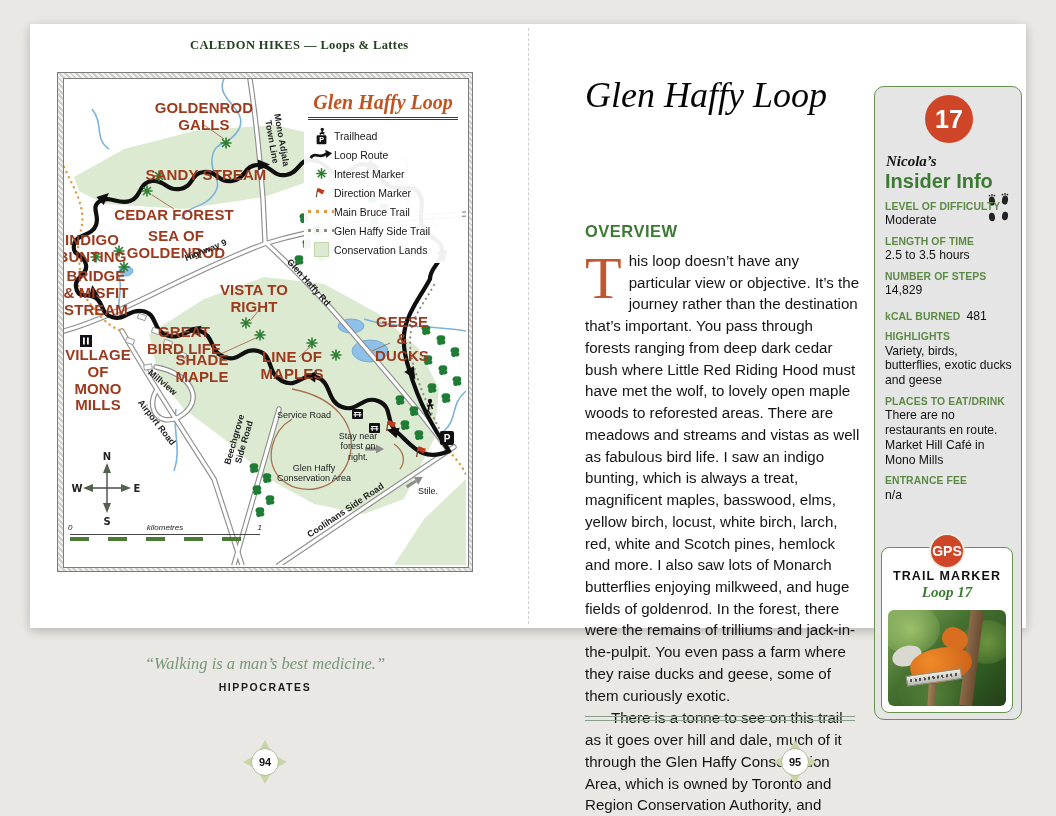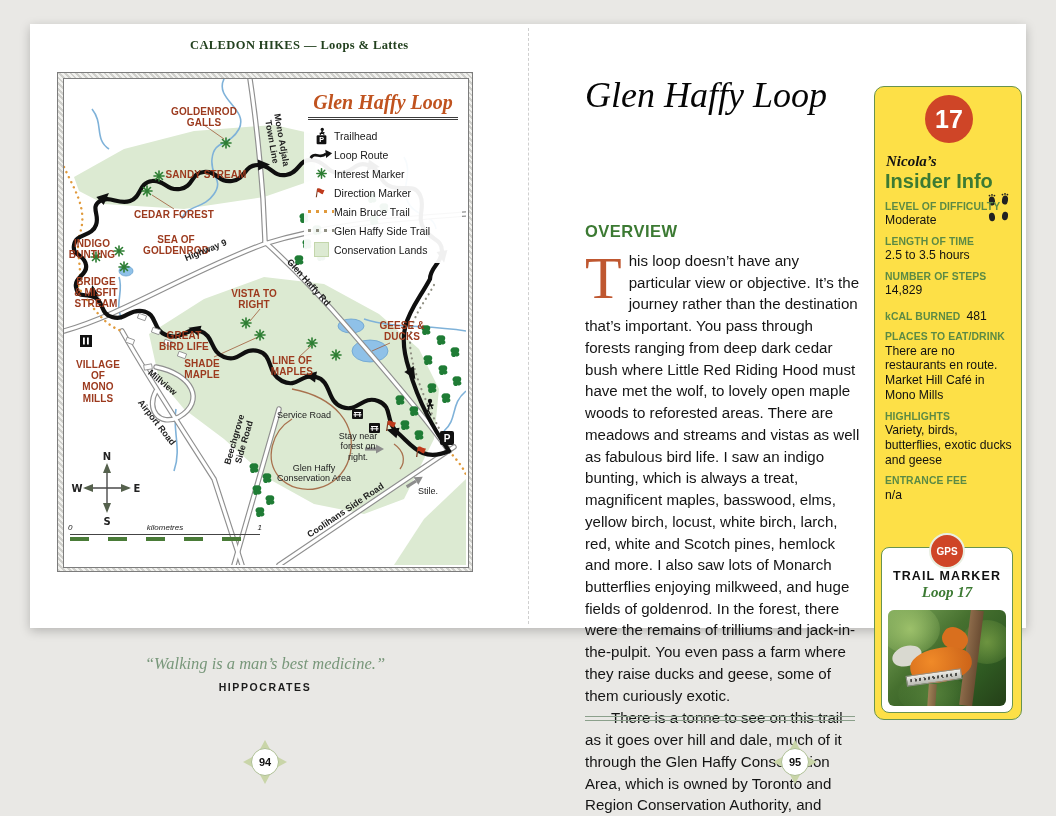--- a/index.html
+++ b/index.html
@@ -8,21 +8,21 @@
   .fold{position:absolute;left:498px;top:4px;bottom:4px;width:0;border-left:1px dashed #cfcfcf;}
   .pre{white-space:pre-line;}
 
   
   .running-title{position:absolute;left:160px;top:14px;font-family:"Liberation Serif",serif;font-size:12.5px;font-weight:bold;color:#23411f;letter-spacing:.4px;}
 
   
   .map-frame{position:absolute;left:27px;top:48px;width:416px;height:500px;border:1px solid #7c7c7c;background:repeating-linear-gradient(45deg,#cfcfcb 0 2px,#f1f1ee 2px 4px);padding:5px;box-sizing:border-box;}
   .map-inner{position:relative;width:100%;height:100%;border:1px solid #7c7c7c;background:#fff;overflow:hidden;}
   .map-inner svg.basemap{position:absolute;left:0;top:0;}
-  .maplbl{position:absolute;transform:translate(-50%,-50%);font-size:10px;font-weight:bold;color:#9c3a1e;text-align:center;line-height:1.12;letter-spacing:.1px;}
+  .maplbl{position:absolute;transform:translate(-50%,-50%);font-size:15px;font-weight:bold;color:#9c3a1e;text-align:center;line-height:1.12;letter-spacing:.1px;}
   .roadlbl{position:absolute;transform:translate(-50%,-50%);font-size:9px;color:#222;text-align:center;line-height:1.1;font-weight:bold;}
   .notelbl{position:absolute;transform:translate(-50%,-50%);font-size:9px;color:#222;text-align:center;line-height:1.15;}
   .rot80{transform:translate(-50%,-50%) rotate(80deg);}
   .rotm22{transform:translate(-50%,-50%) rotate(-22deg);}
   .rot48{transform:translate(-50%,-50%) rotate(48deg);}
   .rot40{transform:translate(-50%,-50%) rotate(40deg);}
   .rot52{transform:translate(-50%,-50%) rotate(52deg);}
   .rotm74{transform:translate(-50%,-50%) rotate(-74deg);}
   .rotm34{transform:translate(-50%,-50%) rotate(-34deg);}
 
@@ -59,33 +59,33 @@
 
   
   .article-title{position:absolute;left:555px;top:50px;font-family:"Liberation Serif",serif;font-style:italic;font-size:36px;color:#050505;}
   .overview-head{position:absolute;left:555px;top:198px;font-size:16.5px;font-weight:bold;color:#3c7a33;letter-spacing:.5px;}
   .article-body{position:absolute;left:555px;top:226px;width:276px;font-size:15.1px;line-height:1.44;color:#141414;}
   .dropcap{float:left;font-family:"Liberation Serif",serif;font-size:60px;line-height:.8;color:#bf5730;padding:4px 7px 0 0;}
   .para2{text-indent:26px;margin-top:1px;}
   .end-rule{position:absolute;left:555px;top:692px;width:270px;height:3px;border-top:1px solid #8ba08b;border-bottom:1px solid #8ba08b;}
 
   
-  .sidebar{position:absolute;left:844px;top:62px;width:148px;height:634px;background:#fde047;border:1.5px solid #68934f;border-radius:10px;box-sizing:border-box;}
+  .sidebar{position:absolute;left:844px;top:62px;width:148px;height:634px;background:#e5e5e5;border:1.5px solid #68934f;border-radius:10px;box-sizing:border-box;}
   .loop-circle{position:absolute;left:50px;top:8px;width:48px;height:48px;border-radius:50%;background:#cf4527;color:#fff;display:flex;align-items:center;justify-content:center;font-size:25px;font-weight:bold;}
   .kicker{position:absolute;left:11px;top:66px;font-family:"Liberation Serif",serif;font-style:italic;font-weight:bold;font-size:15px;color:#111;}
   .insider{position:absolute;left:10px;top:83px;font-size:20px;font-weight:bold;color:#3c7a33;}
   .footprints{position:absolute;right:8px;top:106px;}
   .fields{position:absolute;left:10px;top:114px;width:128px;}
   .sfield{margin-bottom:7.5px;}
   .slabel{color:#5c8a44;font-weight:bold;font-size:10.4px;letter-spacing:.1px;line-height:1.2;}
   .svalue{color:#111;font-size:12.2px;line-height:1.22;}
   .inline-field .slabel,.inline-field .svalue{display:inline;}
   .inline-field .svalue{margin-left:6px;}
   .gps-box{position:absolute;left:6px;bottom:6px;width:132px;height:166px;background:#fff;border:1px solid #68934f;border-radius:8px;box-sizing:border-box;}
-  .gps-circle{position:absolute;left:50%;top:-15px;transform:translateX(-50%);width:32px;height:32px;border-radius:50%;background:#cf4527;border:2px solid #e9efe2;color:#fff;display:flex;align-items:center;justify-content:center;font-size:10px;font-weight:bold;text-align:center;}
+  .gps-circle{position:absolute;left:50%;top:-15px;transform:translateX(-50%);width:32px;height:32px;border-radius:50%;background:#cf4527;border:2px solid #e9efe2;color:#fff;display:flex;align-items:center;justify-content:center;font-size:14px;font-weight:bold;text-align:center;}
   .tm-title{margin-top:21px;text-align:center;font-size:12.5px;font-weight:bold;letter-spacing:1.1px;color:#111;}
   .tm-sub{text-align:center;font-family:"Liberation Serif",serif;font-style:italic;font-weight:bold;font-size:15px;color:#3c7a33;margin-top:1px;}
   .photo{position:absolute;left:6px;right:6px;bottom:6px;top:62px;border-radius:6px;overflow:hidden;background:linear-gradient(135deg,#7fa95c,#46702f 40%,#2f5a22 72%,#243f18);}
   .leaf1{position:absolute;left:-8px;top:-6px;width:60px;height:50px;border-radius:50%;background:radial-gradient(circle,#9cc06a,rgba(156,192,106,0));}
   .leaf2{position:absolute;right:-6px;top:10px;width:50px;height:44px;border-radius:50%;background:radial-gradient(circle,#6d9440,rgba(109,148,64,0));}
   .leaf3{position:absolute;left:10px;bottom:-8px;width:70px;height:40px;border-radius:50%;background:radial-gradient(circle,#55803a,rgba(85,128,58,0));}
   .trunk{position:absolute;right:28px;top:0;width:13px;height:100%;background:linear-gradient(90deg,#8d6b4a,#6b4d33);transform:rotate(7deg);}
   .white-obj{position:absolute;left:4px;top:36px;width:30px;height:20px;border-radius:50%;background:#d9d9d0;transform:rotate(-18deg);}
   .orange-main{position:absolute;left:22px;top:38px;width:62px;height:34px;border-radius:46%;background:radial-gradient(circle at 35% 35%,#f08a28,#c85f17);transform:rotate(-10deg);}
   .orange-top{position:absolute;left:54px;top:18px;width:26px;height:22px;border-radius:45%;background:#d96f1e;transform:rotate(28deg);}
@@ -336,21 +336,21 @@
 GOLDENROD</div>
       <div class="maplbl pre" style="left:32px;top:214px;">BRIDGE
 &amp; MISFIT
 STREAM</div>
       <div class="maplbl pre" style="left:190px;top:220px;">VISTA TO
 RIGHT</div>
       <div class="maplbl pre" style="left:120px;top:262px;">GREAT
 BIRD LIFE</div>
       <div class="maplbl pre" style="left:138px;top:290px;">SHADE
 MAPLE</div>
-      <div class="maplbl" style="left:338px;top:252px;">GEESE &amp; DUCKS</div>
+      <div class="maplbl" style="left:338px;top:260px;">GEESE &amp; DUCKS</div>
       <div class="maplbl pre" style="left:228px;top:287px;">LINE OF
 MAPLES</div>
       <div class="maplbl pre" style="left:34px;top:302px;">VILLAGE
 OF
 MONO
 MILLS</div>
 
       <div class="roadlbl rot80 pre" style="left:212px;top:62px;">Mono Adjala
 Town Line</div>
       <div class="roadlbl rotm22" style="left:142px;top:172px;">Highway 9</div>
@@ -488,26 +488,26 @@
         <div class="svalue">2.5 to 3.5 hours</div>
       </div>
       <div class="sfield">
         <div class="slabel">NUMBER OF STEPS</div>
         <div class="svalue">14,829</div>
       </div>
       <div class="sfield inline-field">
         <span class="slabel">kCAL BURNED</span><span class="svalue">481</span>
       </div>
       <div class="sfield">
+        <div class="slabel">HIGHLIGHTS</div>
+        <div class="svalue">Variety, birds, butterflies, exotic ducks and geese</div>
+      </div>
+      <div class="sfield">
         <div class="slabel">PLACES TO EAT/DRINK</div>
         <div class="svalue">There are no restaurants en route. Market Hill Café in Mono Mills</div>
-      </div>
-      <div class="sfield">
-        <div class="slabel">HIGHLIGHTS</div>
-        <div class="svalue">Variety, birds, butterflies, exotic ducks and geese</div>
       </div>
       <div class="sfield">
         <div class="slabel">ENTRANCE FEE</div>
         <div class="svalue">n/a</div>
       </div>
     </div>
 
     <div class="gps-box">
       <div class="gps-circle">GPS</div>
       <div class="tm-title">TRAIL MARKER</div>

